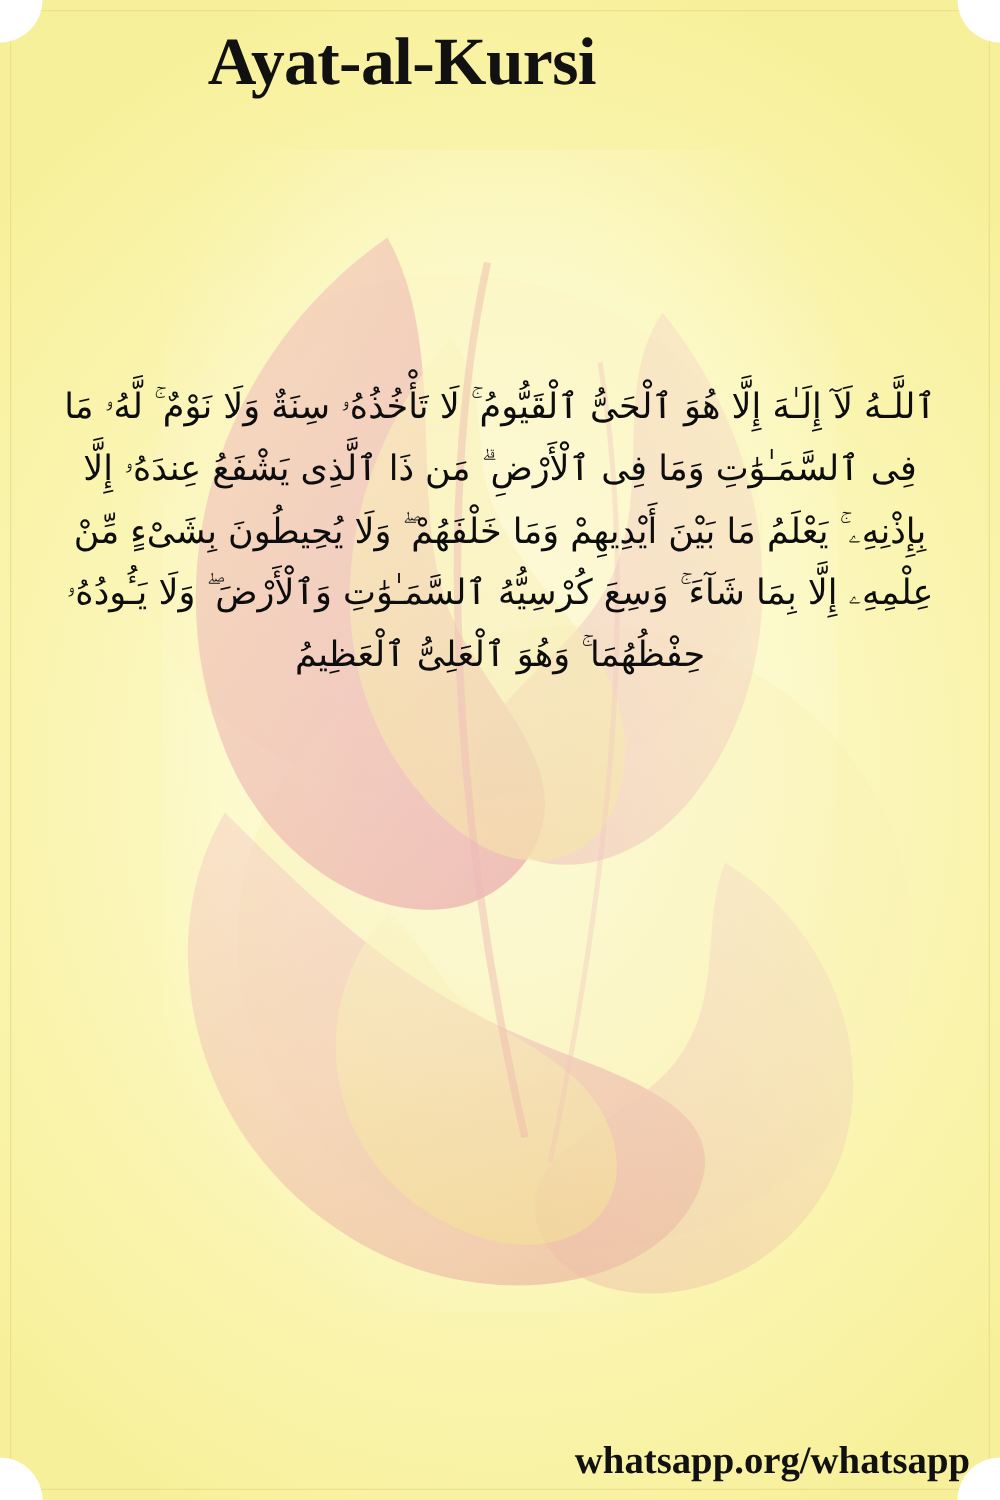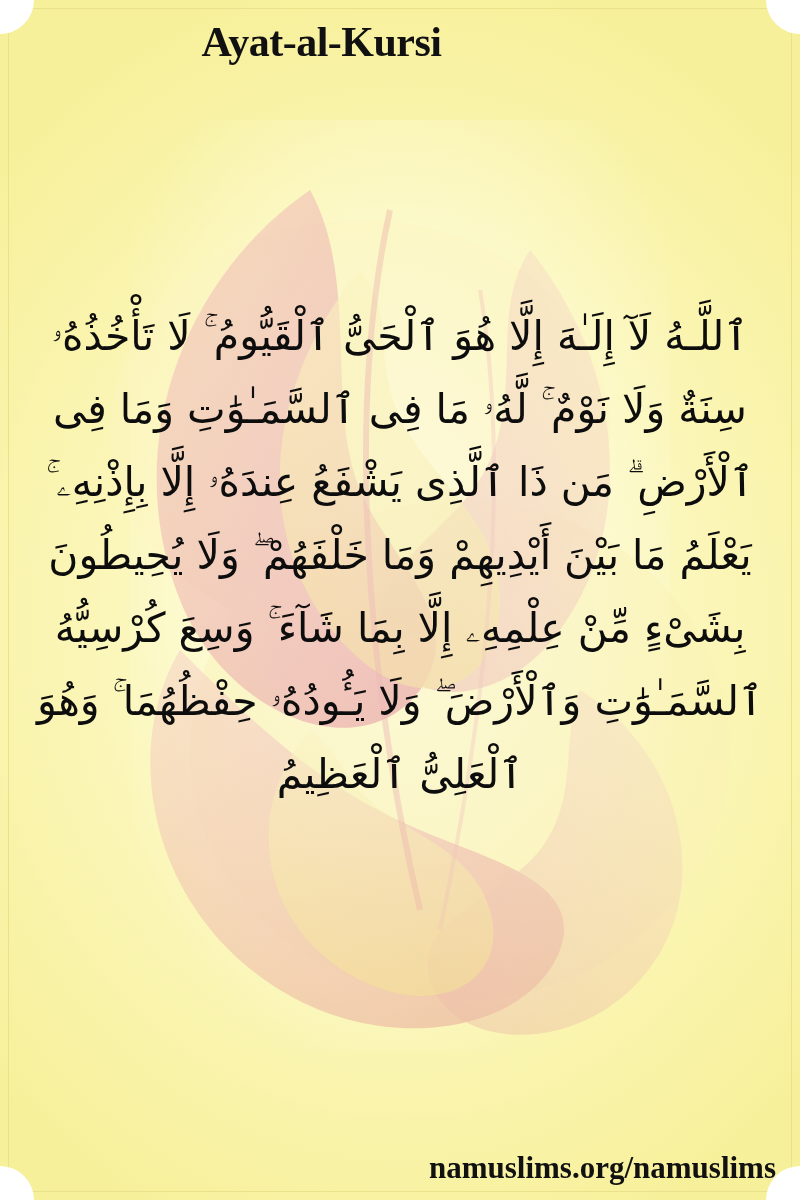--- a/index.html
+++ b/index.html
@@ -65,21 +65,21 @@
     width: 800px; height: 1200px;
   }
   #title {
     position: absolute;
     left: 0;
     top: 18px;
     width: 643px;
     text-align: center;
     font-family: "Liberation Serif", "DejaVu Serif", serif;
     font-weight: bold;
-    font-size: 42px;
+    font-size: 54px;
     letter-spacing: -0.5px;
     color: #111111;
   }
   #basmala {
     position: absolute;
     left: 60px;
     top: 120px;
     width: 680px;
     text-align: center;
     direction: rtl;
@@ -89,21 +89,21 @@
     color: #0d0d0d;
   }
   #ayah {
     position: absolute;
     left: 36px;
     top: 300px;
     width: 728px;
     text-align: center;
     direction: rtl;
     font-family: "DejaVu Sans", sans-serif;
-    font-size: 41px;
+    font-size: 28px;
     line-height: 1.78;
     color: #0d0d0d;
   }
   #footer {
     position: absolute;
     right: 24px;
     bottom: 14px;
     font-family: "Liberation Serif", "DejaVu Serif", serif;
     font-weight: bold;
     font-size: 31px;
@@ -152,16 +152,16 @@
 
   <div id="frame"></div>
   <div id="corner-tl"></div>
   <div id="corner-tr"></div>
   <div id="corner-bl"></div>
   <div id="corner-br"></div>
 
   <div id="content">
     <div id="title">Ayat-al-Kursi</div>
     <div id="ayah">ٱللَّـهُ لَآ إِلَـٰهَ إِلَّا هُوَ ٱلْحَىُّ ٱلْقَيُّومُ ۚ لَا تَأْخُذُهُۥ سِنَةٌ وَلَا نَوْمٌ ۚ لَّهُۥ مَا فِى ٱلسَّمَـٰوَٰتِ وَمَا فِى ٱلْأَرْضِ ۗ مَن ذَا ٱلَّذِى يَشْفَعُ عِندَهُۥ إِلَّا بِإِذْنِهِۦ ۚ يَعْلَمُ مَا بَيْنَ أَيْدِيهِمْ وَمَا خَلْفَهُمْ ۖ وَلَا يُحِيطُونَ بِشَىْءٍ مِّنْ عِلْمِهِۦ إِلَّا بِمَا شَآءَ ۚ وَسِعَ كُرْسِيُّهُ ٱلسَّمَـٰوَٰتِ وَٱلْأَرْضَ ۖ وَلَا يَـُٔودُهُۥ حِفْظُهُمَا ۚ وَهُوَ ٱلْعَلِىُّ ٱلْعَظِيمُ</div>
-    <div id="footer">namuslims.org/namuslims</div>
+    <div id="footer">whatsapp.org/whatsapp</div>
   </div>
 
 </div>
 
 </body></html>

